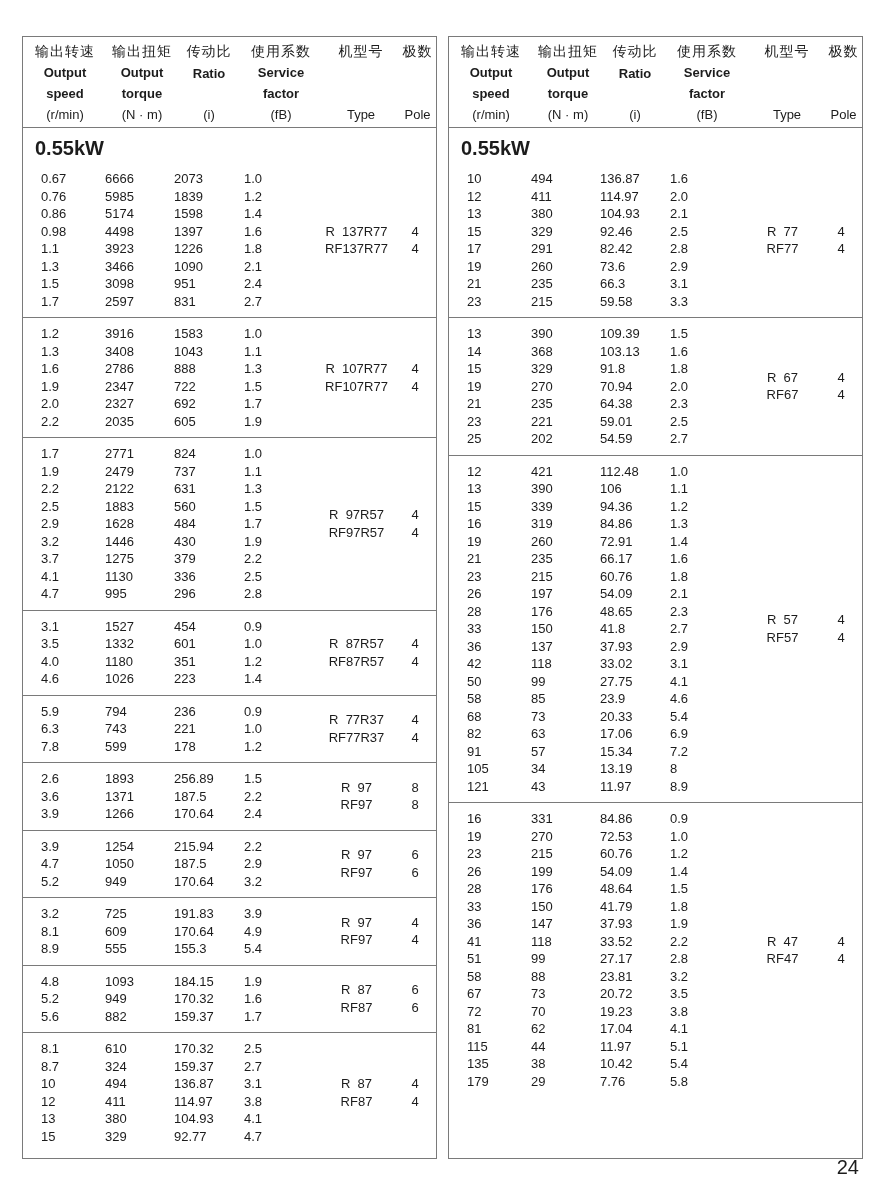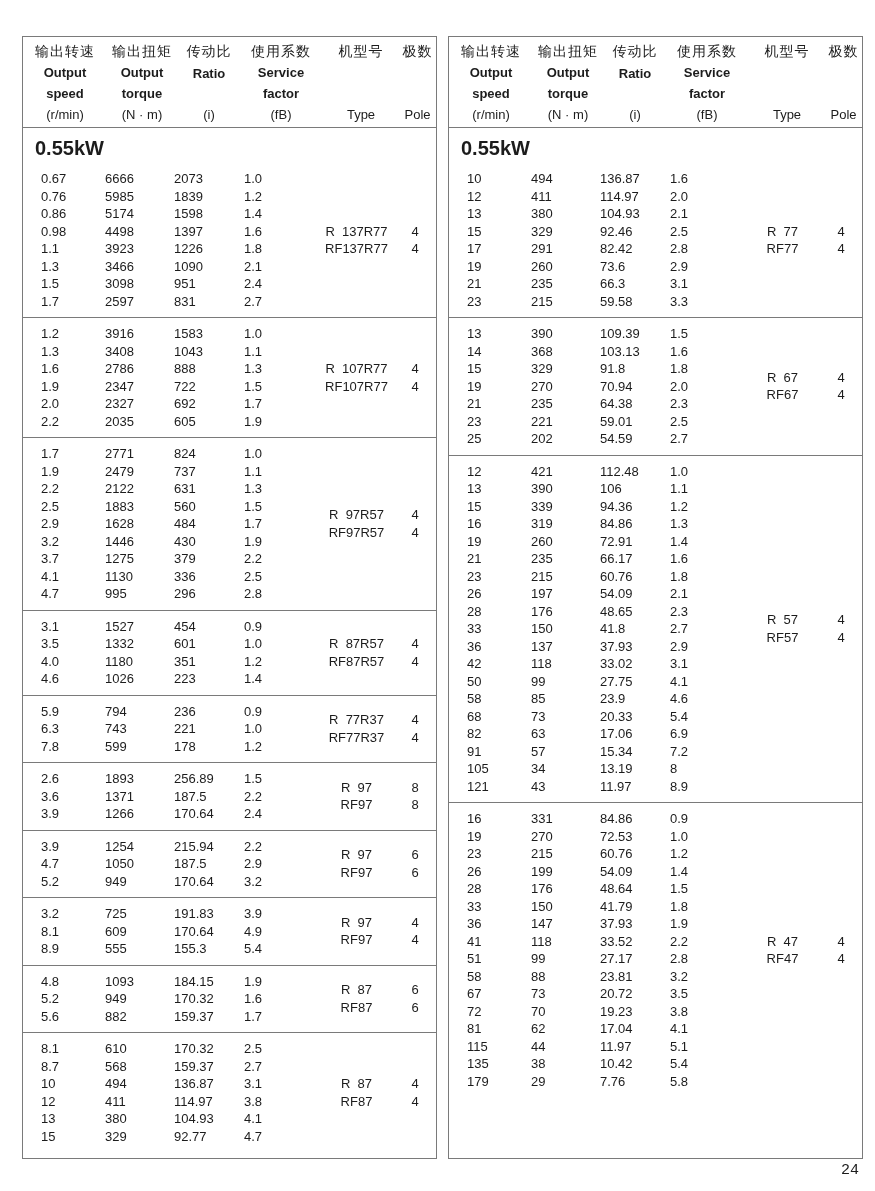--- a/index.html
+++ b/index.html
@@ -82,22 +82,21 @@
     justify-content: center;
   }
   .tp-row { display: flex; height: 17.5px; line-height: 17.5px; font-size: 13px; }
   .tp-type { flex: 1; text-align: center; white-space: pre; }
   .tp-pole { width: 42px; text-align: center; }
 
   .page-number {
     position: absolute;
     right: 16px;
     bottom: 12px;
-    font-size: 15px;
-    font-family: Liberation Mono, monospace;
+    font-size: 20px;
   }
 </style>
 </head>
 <body>
 
 <div class="spec-table" id="left-table">
   <div class="thead">
     <div class="hcell">
       <div class="hzh">输出转速</div>
       <div class="hen">Output</div>
@@ -301,21 +300,21 @@
           </div>
           <div class="tp-row">
             <div class="tp-type">RF87</div>
             <div class="tp-pole">6</div>
           </div>
         </div>
       </div>
       <div class="group">
         <div class="group-rows">
           <div class="trow"><div class="cell">8.1</div><div class="cell">610</div><div class="cell">170.32</div><div class="cell">2.5</div></div>
-          <div class="trow"><div class="cell">8.7</div><div class="cell">568</div><div class="cell">159.37</div><div class="cell">2.7</div></div>
+          <div class="trow"><div class="cell">8.7</div><div class="cell">324</div><div class="cell">159.37</div><div class="cell">2.7</div></div>
           <div class="trow"><div class="cell">10</div><div class="cell">494</div><div class="cell">136.87</div><div class="cell">3.1</div></div>
           <div class="trow"><div class="cell">12</div><div class="cell">411</div><div class="cell">114.97</div><div class="cell">3.8</div></div>
           <div class="trow"><div class="cell">13</div><div class="cell">380</div><div class="cell">104.93</div><div class="cell">4.1</div></div>
           <div class="trow"><div class="cell">15</div><div class="cell">329</div><div class="cell">92.77</div><div class="cell">4.7</div></div>
         </div>
         <div class="group-tp">
           <div class="tp-row">
             <div class="tp-type">R  87</div>
             <div class="tp-pole">4</div>
           </div>

